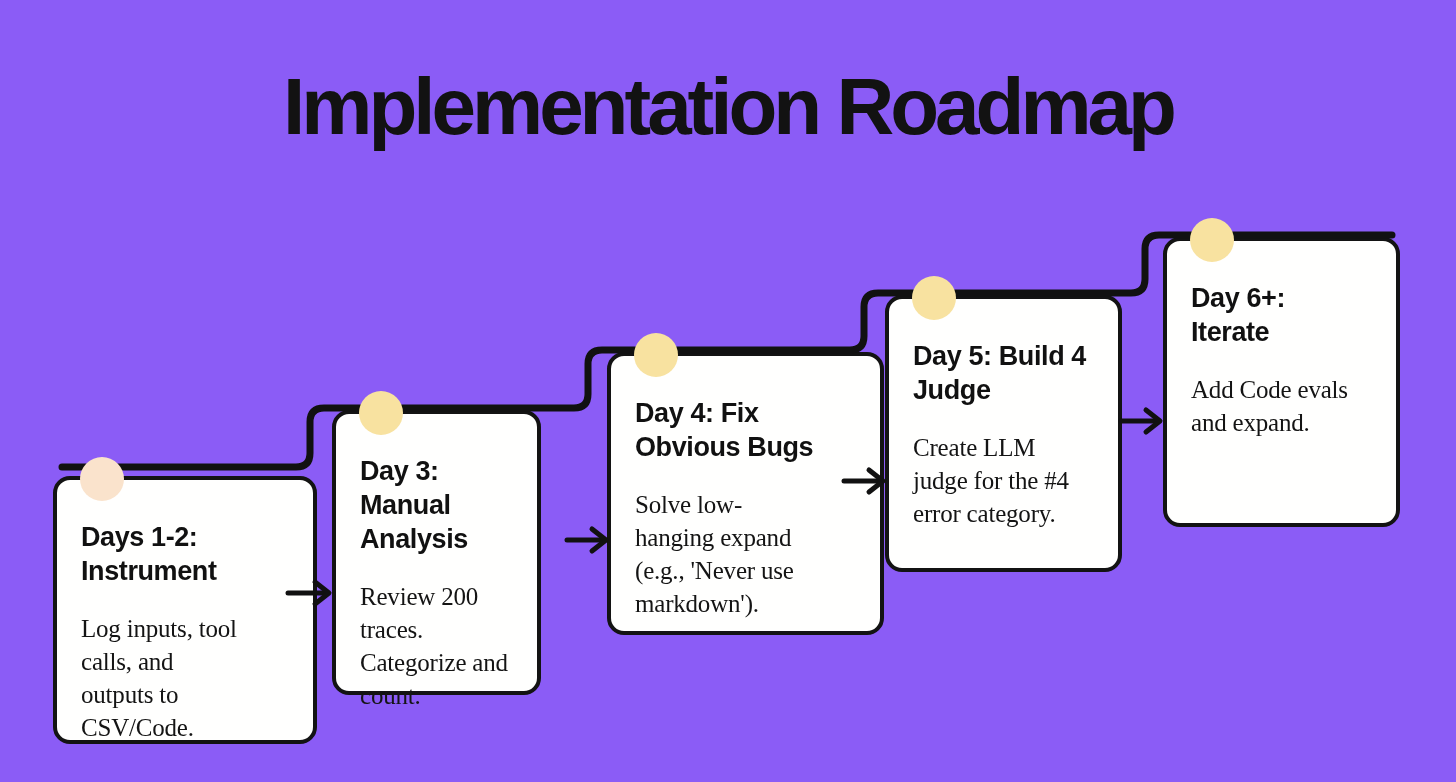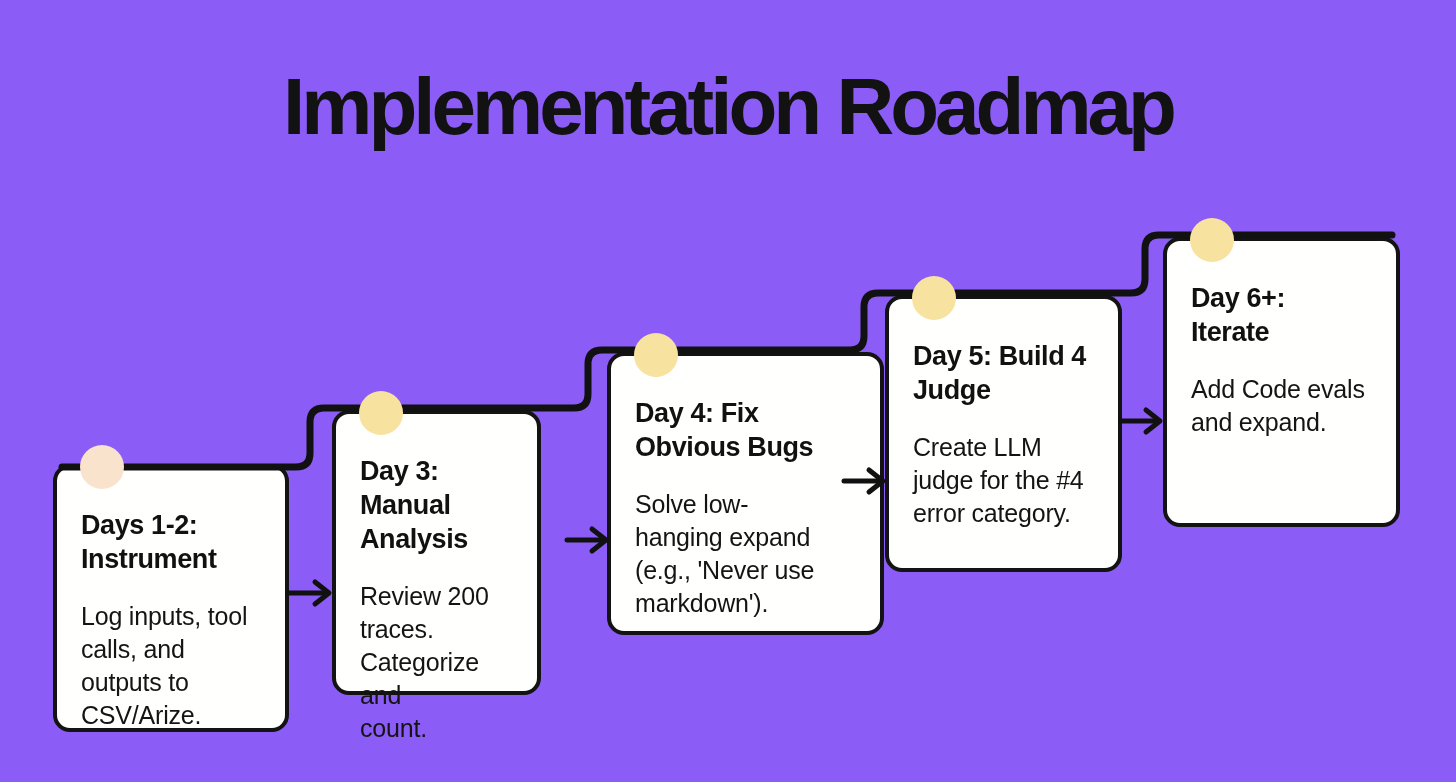--- a/index.html
+++ b/index.html
@@ -47,20 +47,21 @@
     color: #111111;
   }
   .card-body {
     margin: 24px 0 0 0;
     padding: 0 16px 0 24px;
     font-size: 25px;
     line-height: 33px;
     letter-spacing: -0.2px;
     white-space: pre-line;
     color: #141414;
+    font-family: Liberation Serif, serif;
   }
   .milestone-dot {
     position: absolute;
     left: 23px;
     top: -23px;
     width: 44px;
     height: 44px;
     border-radius: 50%;
     z-index: 10;
   }
@@ -72,28 +73,28 @@
     pointer-events: none;
   }
 </style>
 </head>
 <body>
 
 <div id="stage">
 
   <div class="page-title">Implementation Roadmap</div>
 
-  <div class="card" style="left:53px; top:464px; width:236px; height:268px;">
+  <div class="card" style="left:53px; top:476px; width:264px; height:268px;">
     <div class="milestone-dot" style="background: rgb(250, 227, 204);"></div>
     <h3 class="card-heading">Days 1-2:
 Instrument</h3>
     <p class="card-body">Log inputs, tool
 calls, and
 outputs to
-CSV/Arize.</p>
+CSV/Code.</p>
   </div>
 
   <div class="card" style="left:332px; top:410px; width:209px; height:285px;">
     <div class="milestone-dot" style="background: rgb(248, 226, 160);"></div>
     <h3 class="card-heading">Day 3: Manual
 Analysis</h3>
     <p class="card-body">Review 200
 traces.
 Categorize and
 count.</p>

